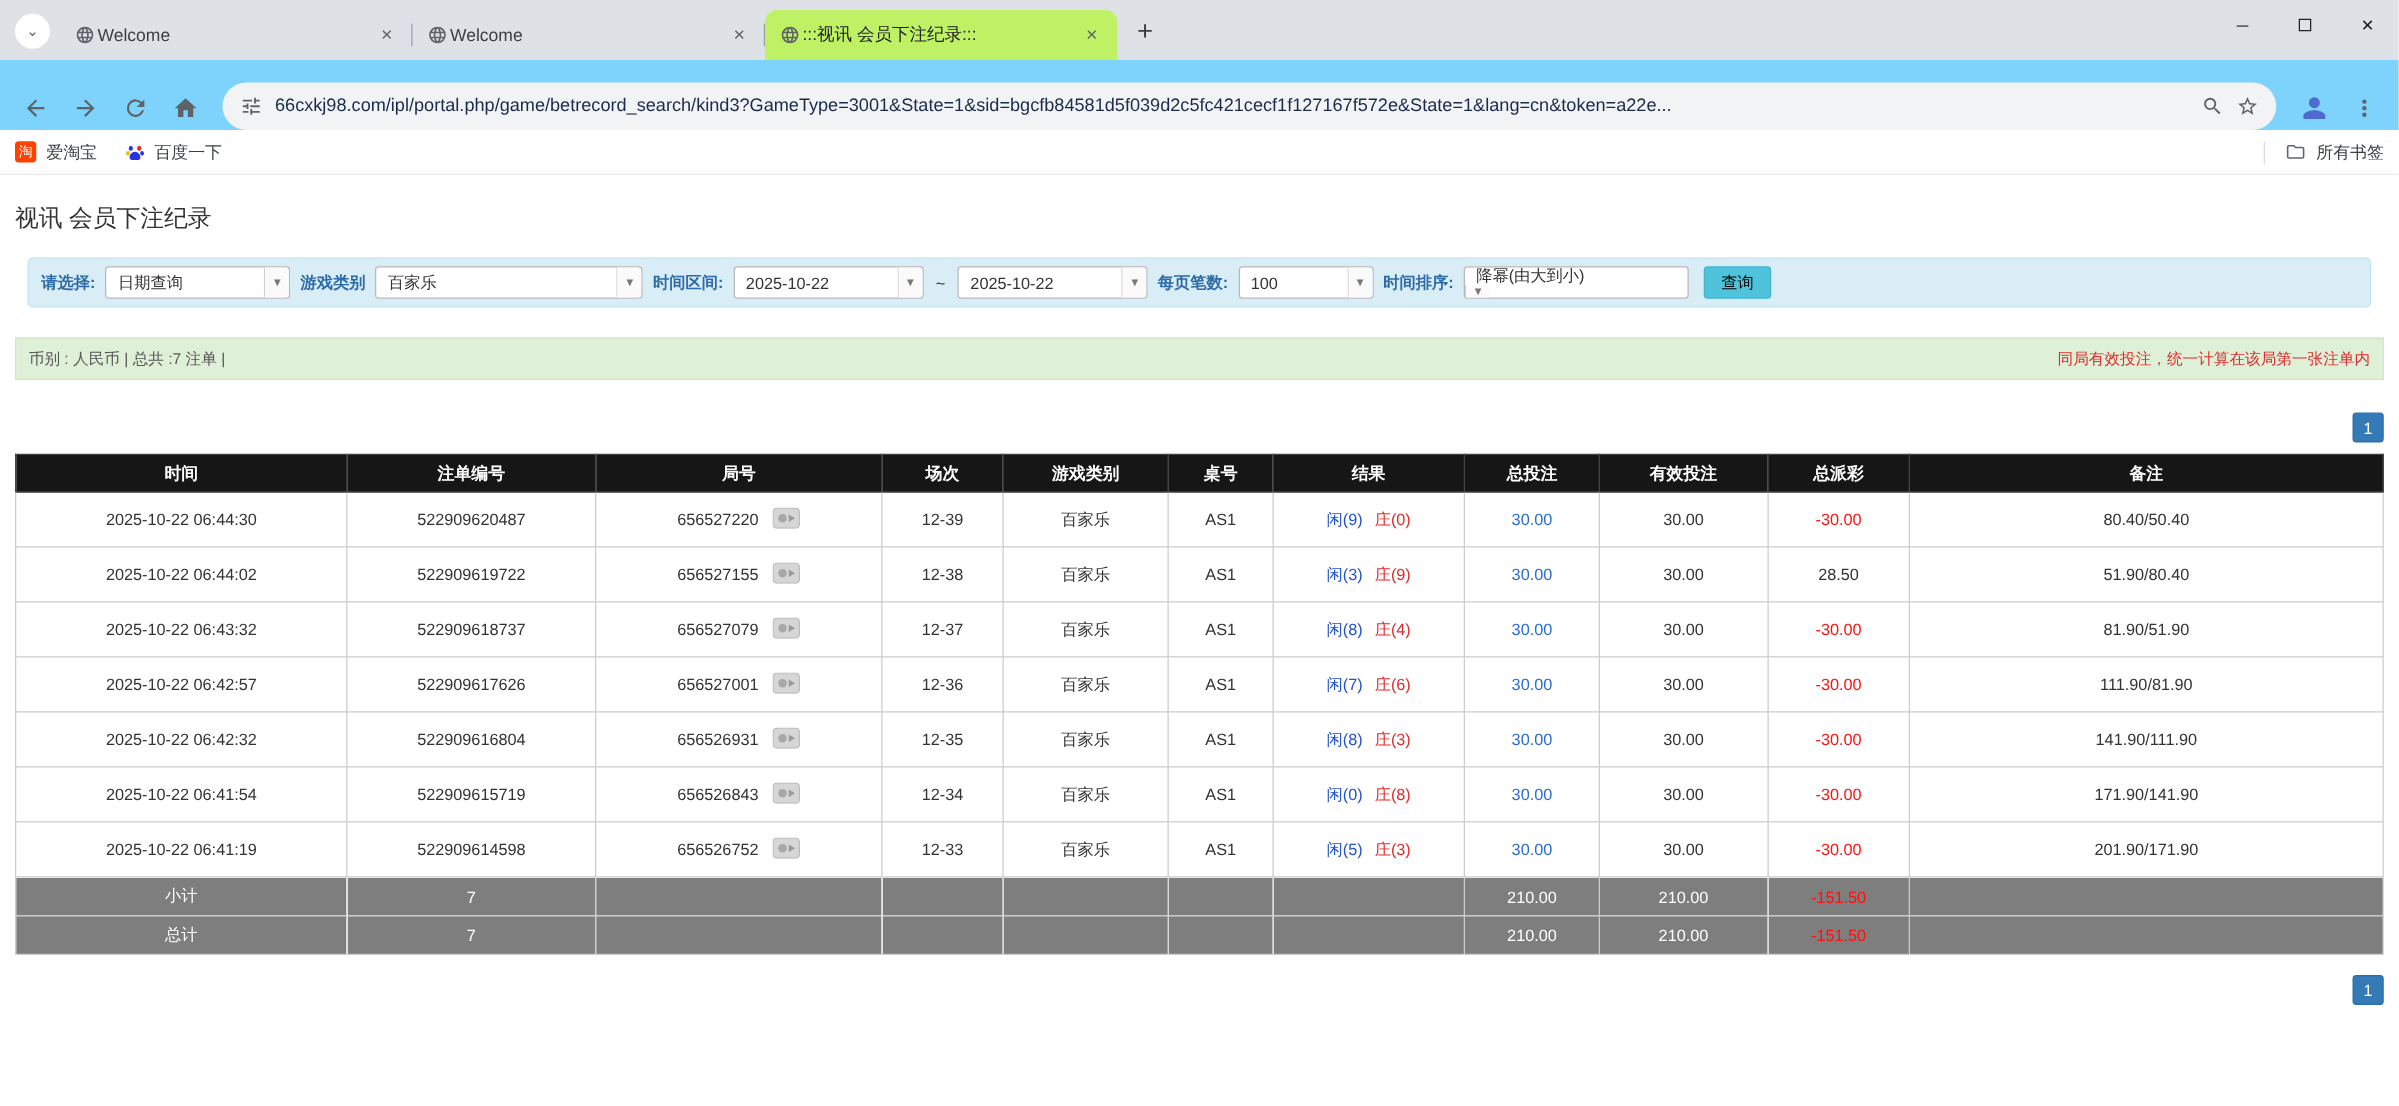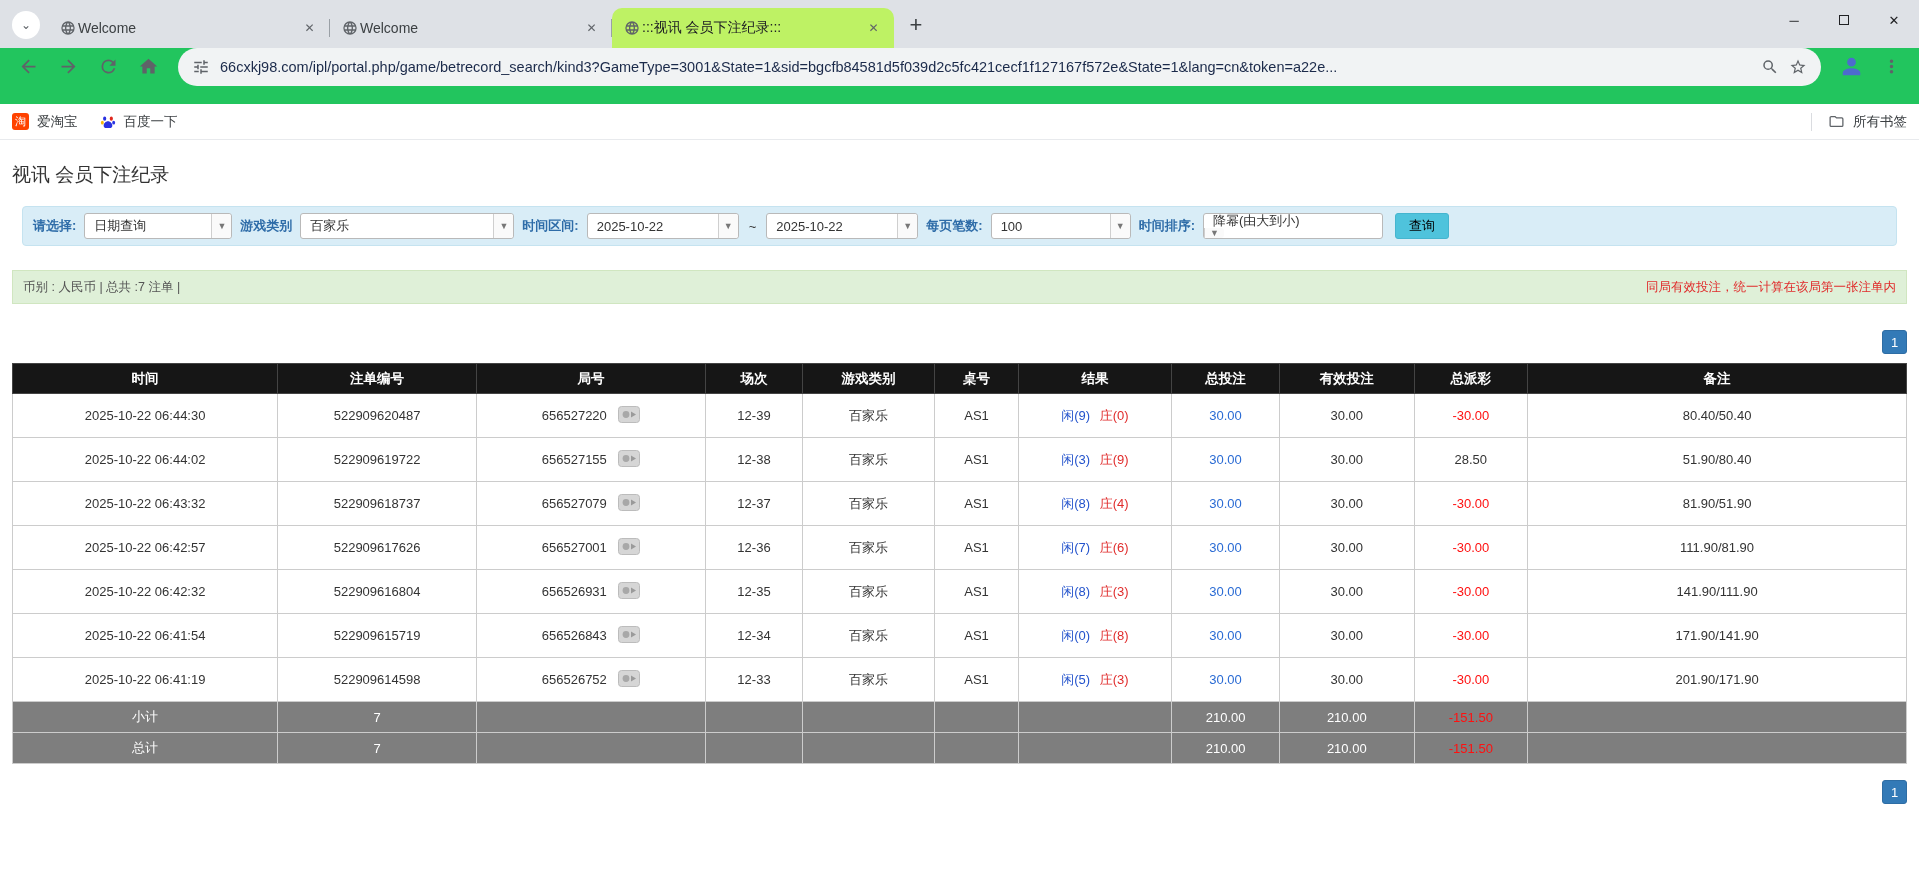--- a/index.html
+++ b/index.html
@@ -23,21 +23,21 @@
     align-items:center; justify-content:center; color:#5f6368; font-size:12px; }
   .favicon { width:16px; height:16px; flex:0 0 auto; display:flex; align-items:center; }
   .favicon svg { width:16px; height:16px; fill:#5f6368; }
   .new-tab { width:28px; height:28px; display:flex; align-items:center;
     justify-content:center; font-size:22px; color:#3c4043; margin:0 0 9px 8px; }
   .win-controls { position:absolute; right:0; top:0; height:40px; display:flex; }
   .win-btn { width:50px; height:40px; display:flex; align-items:center;
     justify-content:center; color:#202124; font-size:13px; }
   .max-glyph { width:10px; height:10px; border:1.4px solid #202124; }
 
-  .toolbar { height:56px; background:#22c55e; display:flex; align-items:flex-start;
+  .toolbar { height:56px; background:#7dd3fc; display:flex; align-items:flex-end;
     padding:0 10px; gap:4px; }
   .nav-icon { width:36px; height:36px; border-radius:50%; display:flex;
     align-items:center; justify-content:center; flex:0 0 auto; }
   .nav-icon svg { width:21px; height:21px; fill:#5f6368; }
   .urlbar { flex:1; height:38px; background:#f1f3f4; border-radius:19px;
     display:flex; align-items:center; padding:0 14px; gap:10px; margin:0 8px; min-width:0; }
   .urlbar svg { width:18px; height:18px; fill:#5f6368; flex:0 0 auto; }
   .url-text { flex:1; font-size:14.5px; color:#1b2a4a; white-space:nowrap;
     overflow:hidden; }
   .avatar-btn svg { fill:#4d6bce; }
@@ -249,21 +249,21 @@
         <span class="sel-text">2025-10-22</span>
         <span class="sel-arrow">▼</span>
       </div>
       <span class="tilde">~</span>
       <div class="sel" style="width:152px;">
         <span class="sel-text">2025-10-22</span>
         <span class="sel-arrow">▼</span>
       </div>
 
       <span class="flabel">每页笔数:</span>
-      <div class="sel" style="width:140px;">
+      <div class="sel" style="width:108px;">
         <span class="sel-text">100</span>
         <span class="sel-arrow">▼</span>
       </div>
 
       <span class="flabel">时间排序:</span>
       <div class="sel" style="width:180px;flex-direction:column;">
         <span class="sel-text">降幂(由大到小)</span>
         <span class="sel-arrow">▼</span>
       </div>
 

